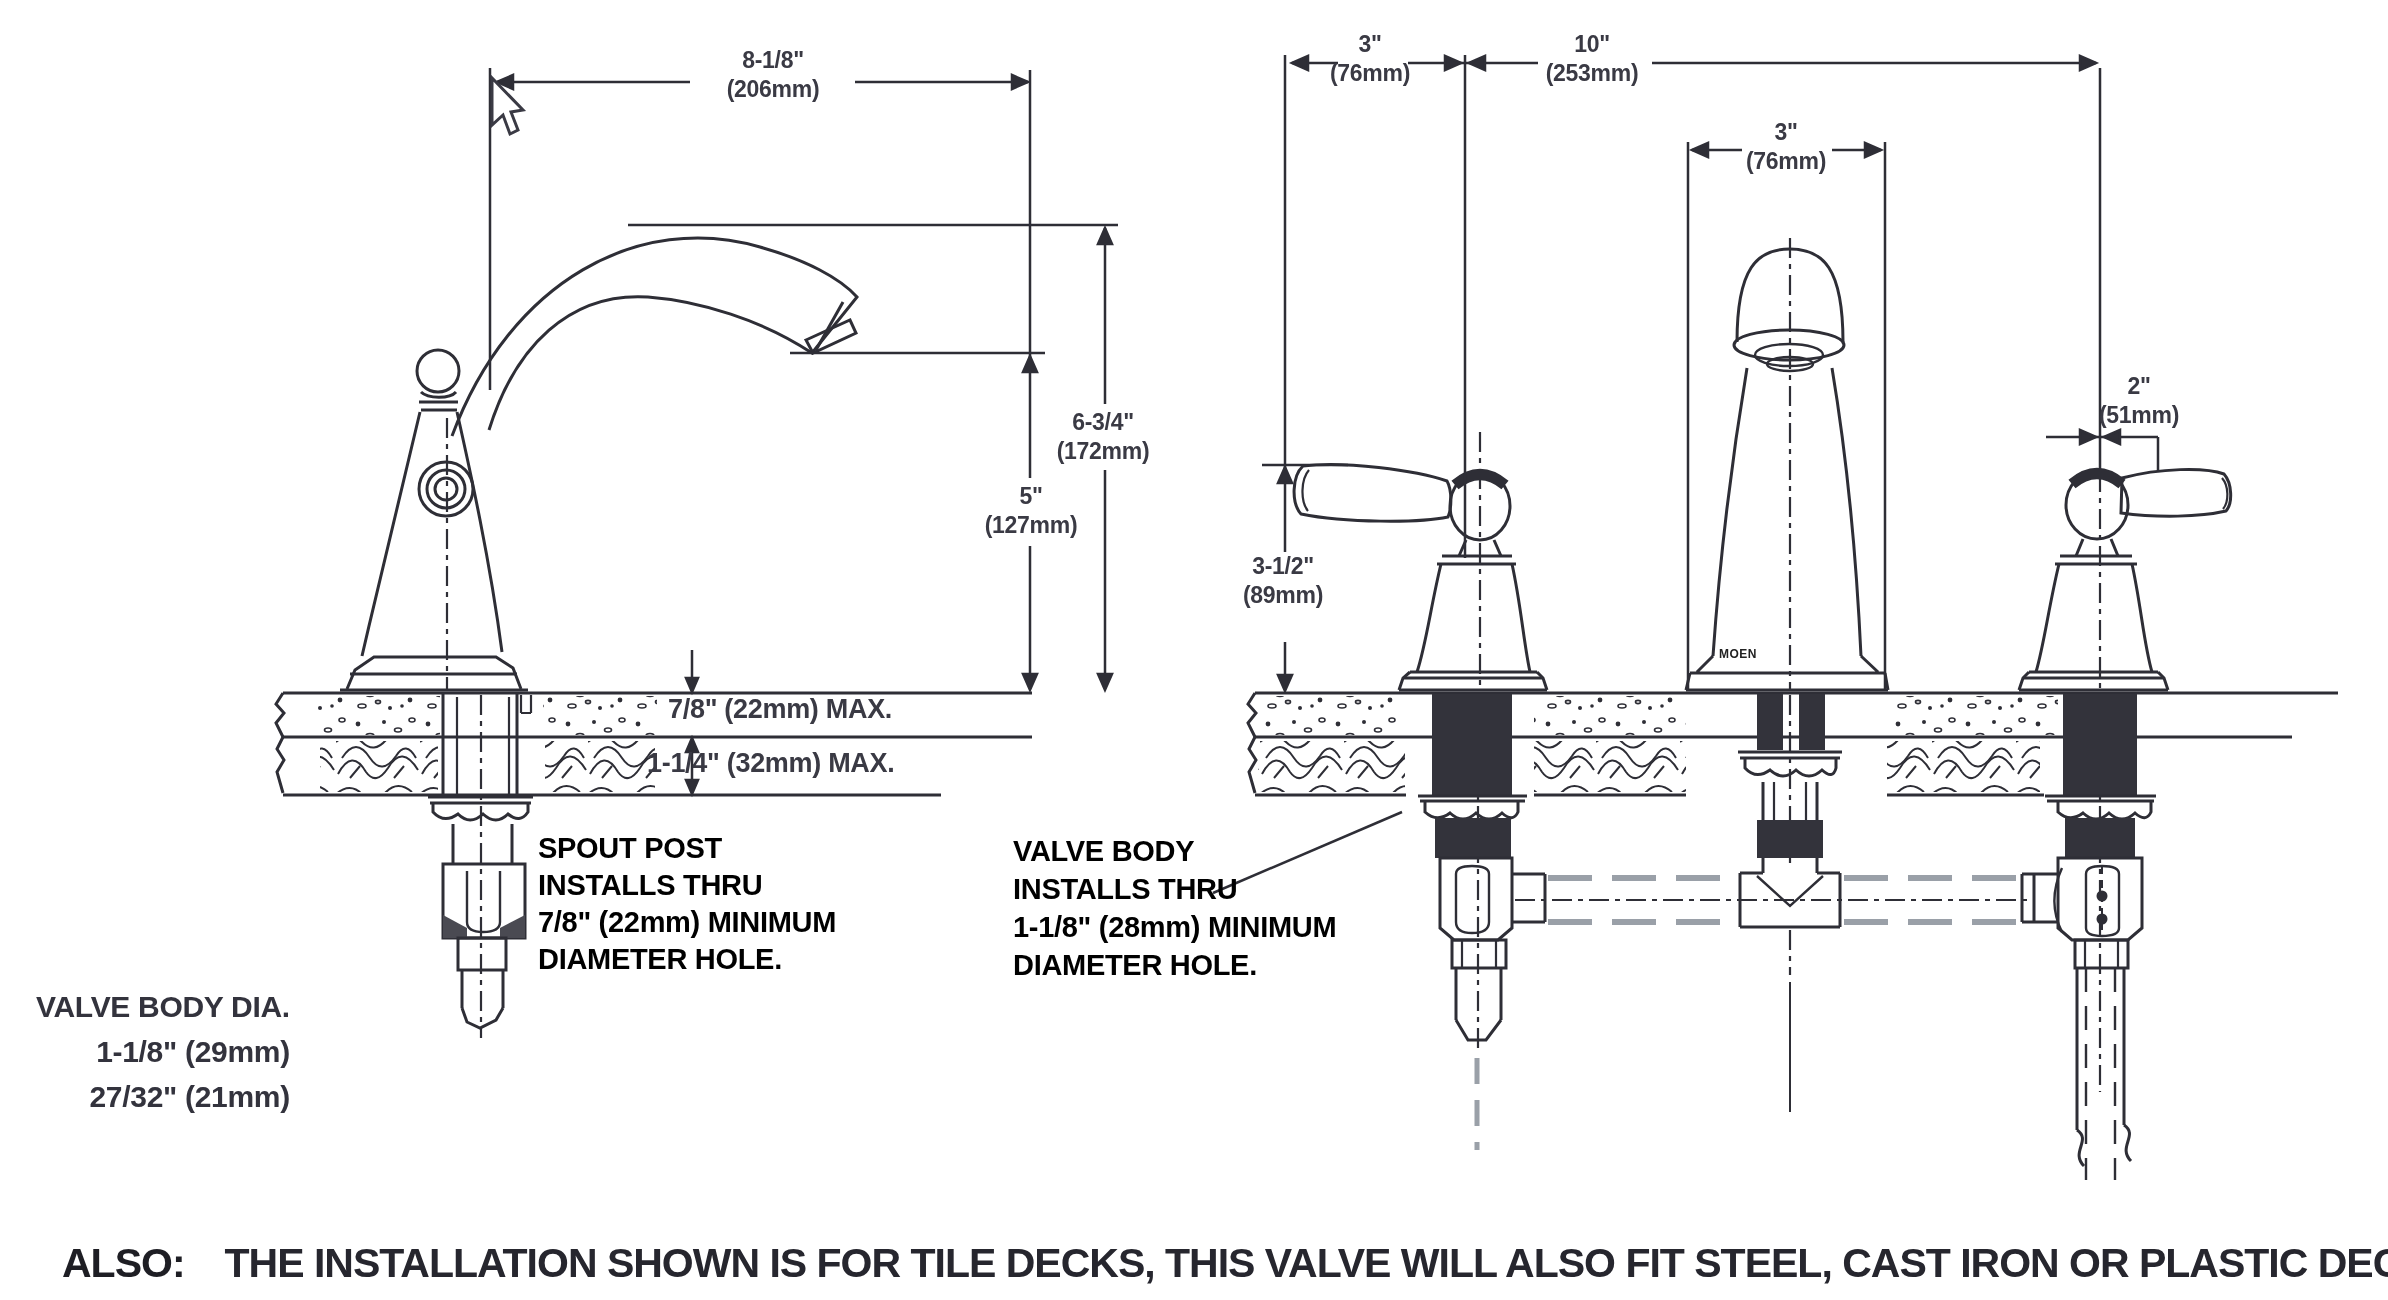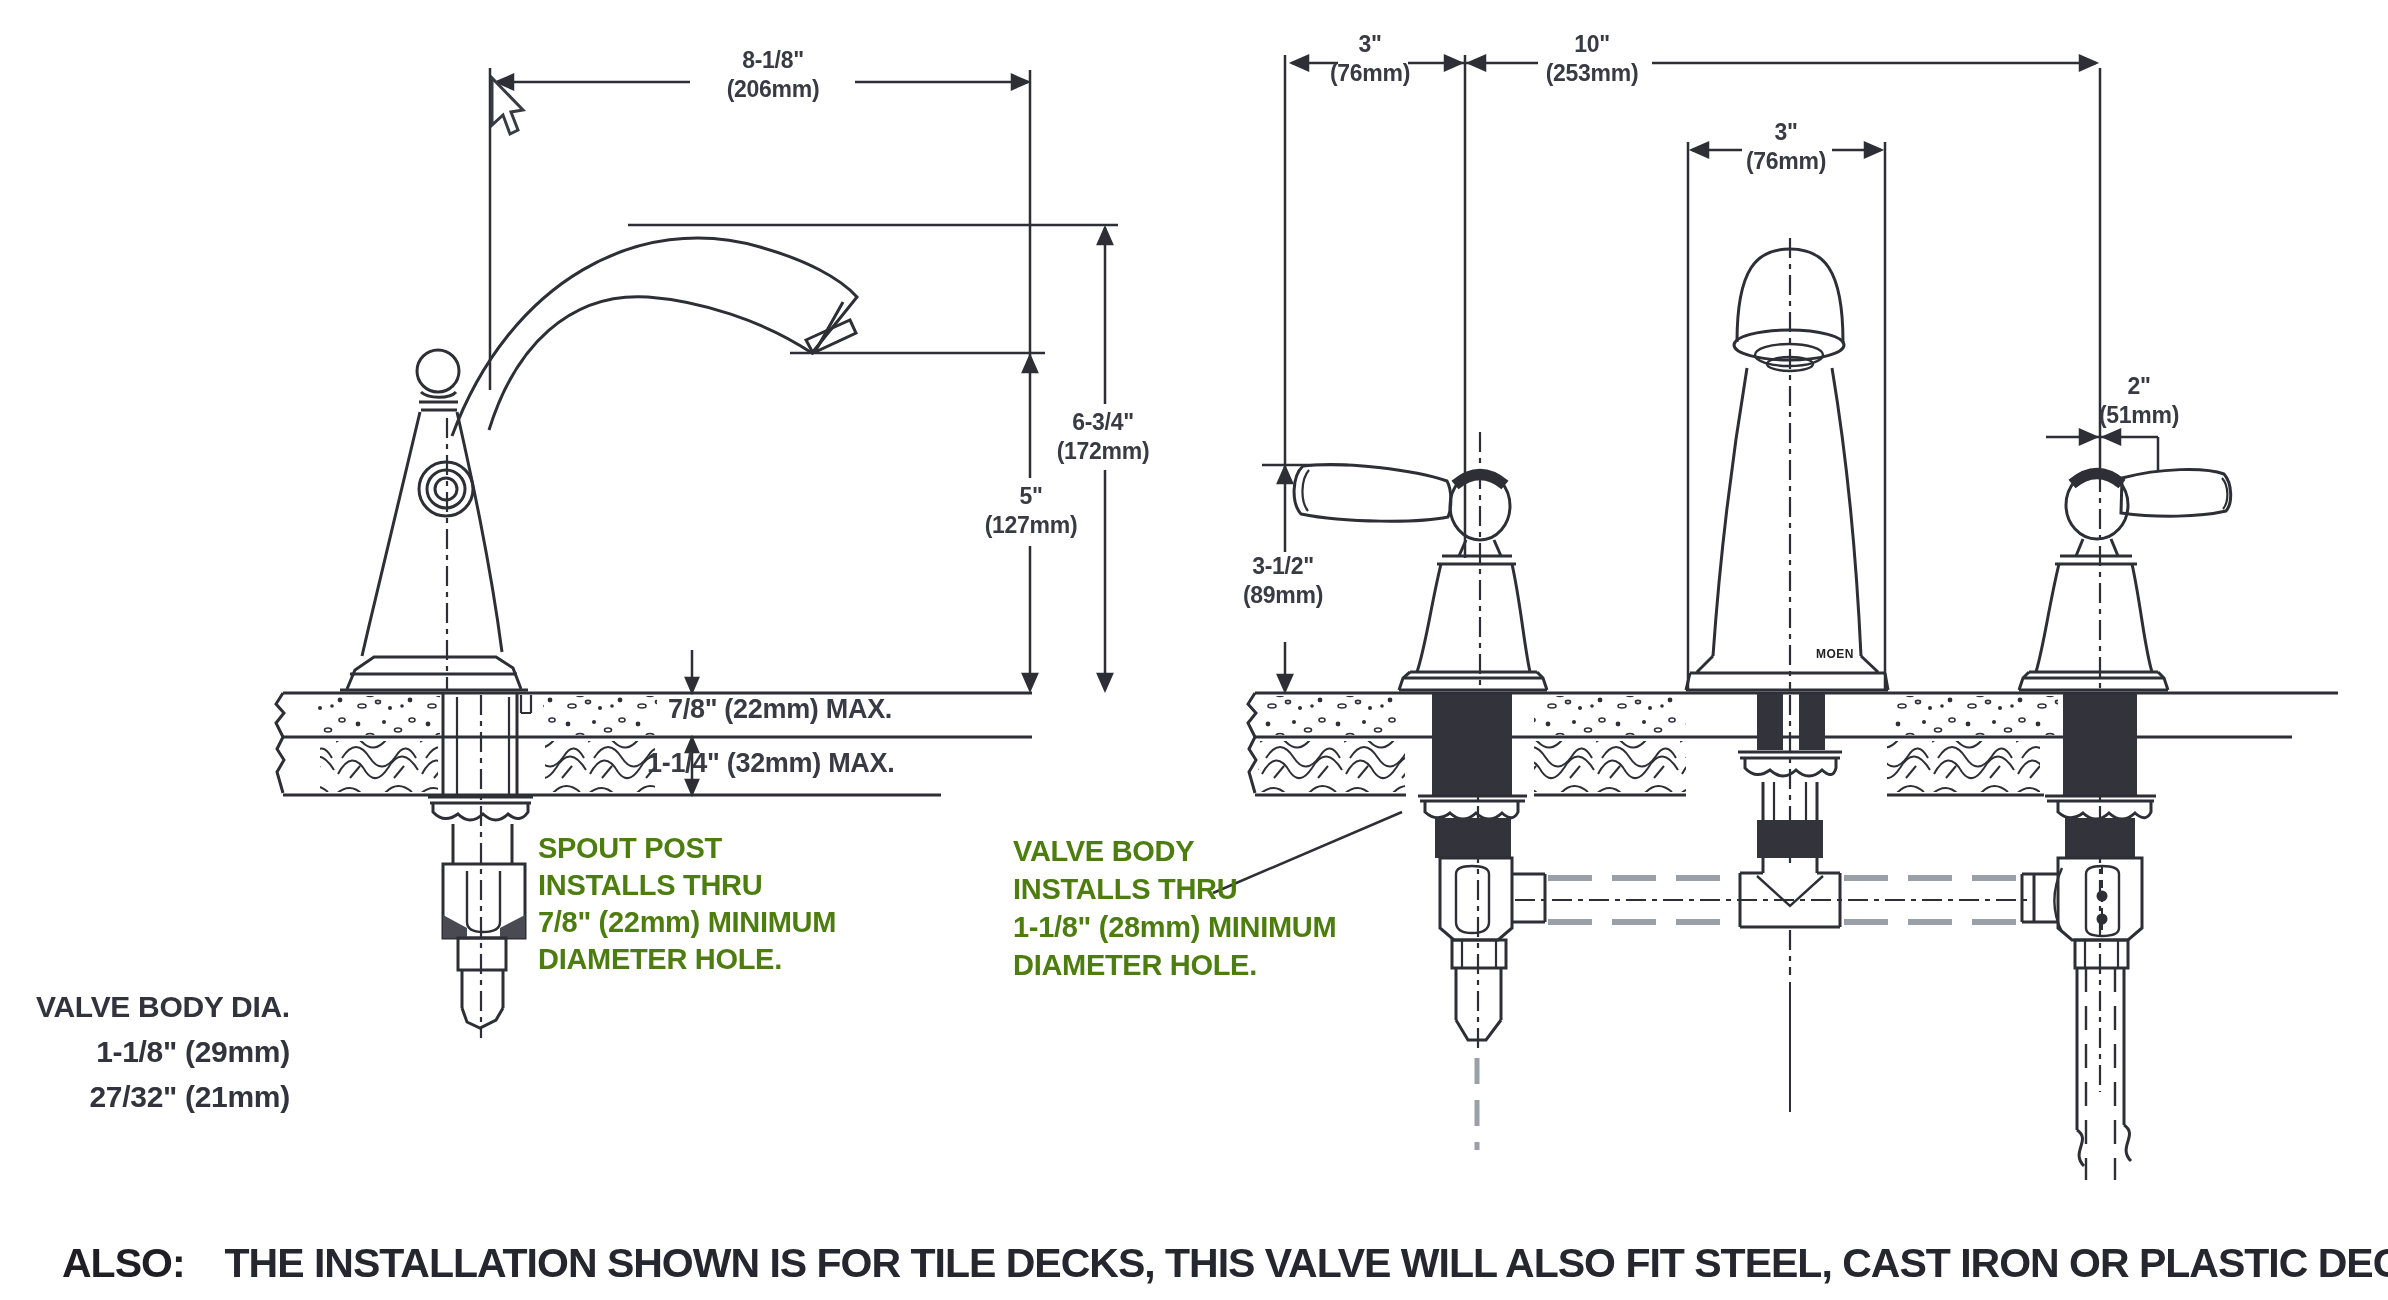--- a/index.html
+++ b/index.html
@@ -5,21 +5,21 @@
   html,body{margin:0;padding:0;background:#fff;}
   #page{position:relative;width:2388px;height:1300px;background:#ffffff;overflow:hidden;
         font-family:"Liberation Sans",sans-serif;}
   svg{position:absolute;left:0;top:0;}
   .dim{position:absolute;transform:translateX(-50%);text-align:center;
        font:700 23px/29px "Liberation Sans",sans-serif;color:#3a3a44;
        letter-spacing:-0.3px;white-space:nowrap;}
   .deckdim{position:absolute;font:700 27px/31px "Liberation Sans",sans-serif;
        color:#3a3a44;white-space:nowrap;letter-spacing:-0.3px;}
   .callout{position:absolute;font:700 29px/37px "Liberation Sans",sans-serif;
-       color:#4d7c0f;white-space:nowrap;letter-spacing:-0.3px;}
+       color:#000000;white-space:nowrap;letter-spacing:-0.3px;}
   .dianote{position:absolute;font:700 30px/45px "Liberation Sans",sans-serif;
        color:#33333d;white-space:nowrap;letter-spacing:-0.3px;text-align:right;}
   .brand{position:absolute;transform:translateX(-50%);
        font:700 12px/12px "Liberation Sans",sans-serif;color:#222;letter-spacing:0.5px;}
   .note-row{position:absolute;left:62px;top:1238px;display:flex;gap:40px;
        font:700 41px/50px "Liberation Sans",sans-serif;color:#1e1e24;
        letter-spacing:-1px;white-space:nowrap;}
   .note-text{font-weight:700;color:#26262e;}
 </style>
 </head>
@@ -310,20 +310,20 @@
   <div>(89mm)</div>
 </div>
 
 <div class="callout" style="left:1013px;top:832px;line-height:38px">
   <div>VALVE BODY</div>
   <div>INSTALLS THRU</div>
   <div>1-1/8" (28mm) MINIMUM</div>
   <div>DIAMETER HOLE.</div>
 </div>
 
-<div class="brand" style="left:1835px;top:648px">MOEN</div>
+<div class="brand" style="left:1738px;top:648px">MOEN</div>
 
 <div class="note-row">
   <span>ALSO:</span>
   <span class="note-text">THE INSTALLATION SHOWN IS FOR TILE DECKS, THIS VALVE WILL ALSO FIT STEEL, CAST IRON OR PLASTIC DECKS</span>
 </div>
 
 </div>
 
 </body></html>

